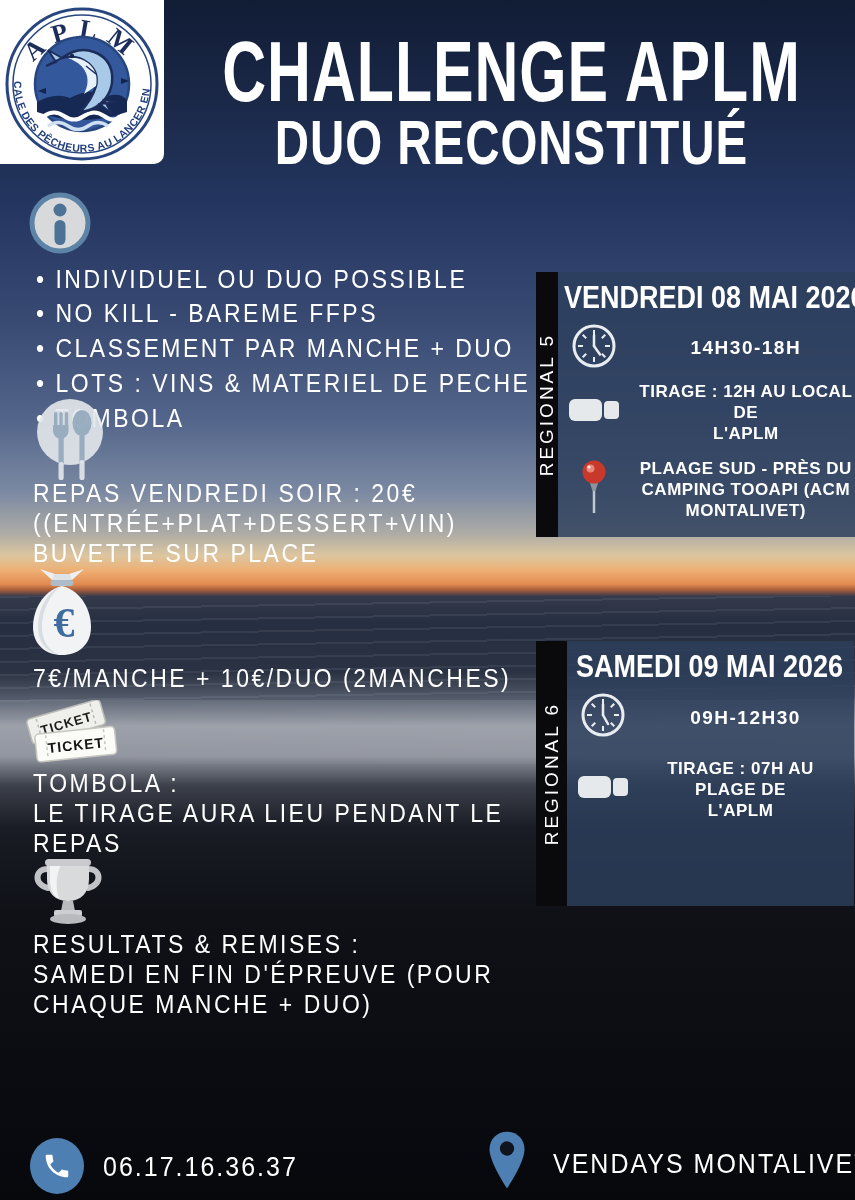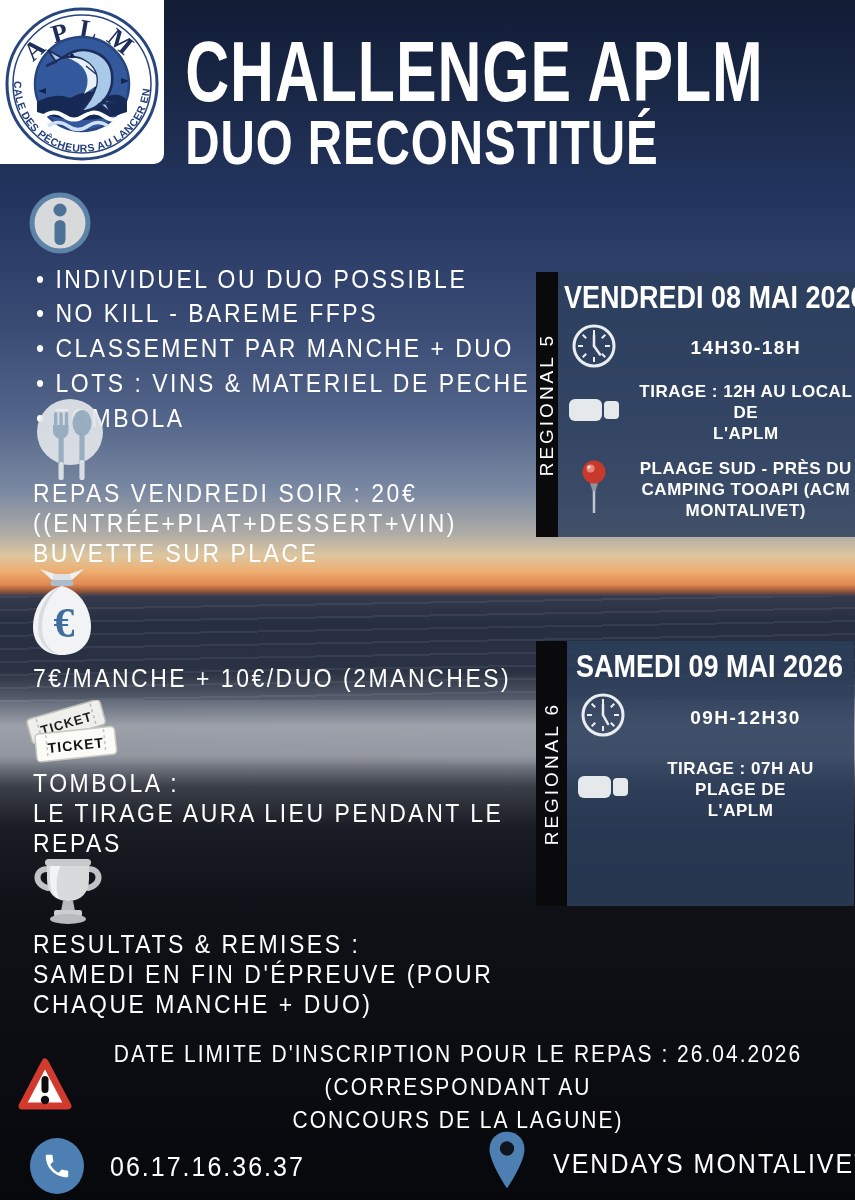--- a/index.html
+++ b/index.html
@@ -28,21 +28,21 @@
   .bg-foam {
     position:absolute; left:0; right:0; top:700px; height:64px; z-index:0;
     background:linear-gradient(182deg, rgba(255,255,255,0.12), rgba(255,255,255,0.02));
   }
   
   .logo-box {
     position:absolute; left:0; top:0; width:164px; height:164px; z-index:3;
     background:#fff; border-bottom-right-radius:10px;
   }
   
-  .title-block { position:absolute; left:168px; top:14px; width:687px; z-index:2; }
+  .title-block { position:absolute; left:168px; top:14px; width:687px; text-align:center; z-index:2; }
   .title-l1 {
     font-size:64px; font-weight:bold; letter-spacing:1px; color:#fff;
     transform:scale(0.95,1.34); transform-origin:50% 0; height:92px; line-height:86px;
   }
   .title-l2 {
     font-size:50px; font-weight:bold; letter-spacing:1px; color:#fff;
     transform:scale(0.95,1.26); transform-origin:50% 0; line-height:58px;
   }
   
   .ctext { color:#fff; letter-spacing:2.5px; transform:scaleY(1.12); transform-origin:0 0; }
@@ -72,21 +72,21 @@
   .p-text { text-align:center; font-weight:bold; color:#fff; font-size:17px; line-height:21px; letter-spacing:0.5px; }
   .p-time { font-size:19px; letter-spacing:1.5px; }
   .panel-1 .row-time { height:64px; } .panel-1 .row-draw { height:70px; } .panel-1 .row-loc { height:90px; }
   .panel-2 .row-time { height:60px;gap:12px; } .panel-2 .row-draw { height:84px; } .panel-2 .row-loc { height:80px; }
   
   .warning { position:absolute; left:18px; top:1042px; width:822px; display:flex; align-items:center; z-index:2; }
   .warning .w-ico { flex:0 0 58px; }
   .w-text { flex:1; text-align:center; font-size:21px; line-height:30px; letter-spacing:2px; color:#fff; transform:scaleY(1.1); }
   
   .footer { position:absolute; left:0; right:0; top:1130px; height:70px; z-index:2; }
-  .f-phone { position:absolute; left:30px; top:8px; display:flex; align-items:center; gap:26px; }
+  .f-phone { position:absolute; left:30px; top:8px; display:flex; align-items:center; gap:19px; }
   .f-loc   { position:absolute; left:487px; top:0;  display:flex; align-items:center; gap:26px; }
   .f-txt { font-size:25px; letter-spacing:2px; color:#fff; transform:scaleY(1.1); white-space:nowrap; }
   .phone-circle {
     width:54px; height:56px; border-radius:50%; background:#4d7fb3;
     display:flex; align-items:center; justify-content:center;
   }
 </style>
 </head>
 <body>
 
@@ -320,33 +320,20 @@
           </svg>
         </span>
         <div class="p-text">
           <div>TIRAGE : 07H AU PLAGE DE</div>
           <div>L'APLM</div>
         </div>
       </div>
     </div>
   </div>
 
-  <div class="warning">
-    <span class="w-ico">
-      <svg width="54" height="62" viewBox="0 0 54 62">
-        <path d="M27 8 L50 52 H4 Z" fill="#ffffff" stroke="#d23a2e" stroke-width="7" stroke-linejoin="round"></path>
-        <rect x="23.5" y="22" width="7" height="17" rx="3.5" fill="#0d0d0d"></rect>
-        <circle cx="27" cy="46" r="4.2" fill="#0d0d0d"></circle>
-      </svg>
-    </span>
-    <div class="w-text">
-      <div>DATE LIMITE D'INSCRIPTION POUR LE REPAS : 26.04.2026 (CORRESPONDANT AU</div>
-      <div>CONCOURS DE LA LAGUNE)</div>
-    </div>
-  </div>
 
   <div class="footer">
     <div class="f-phone">
       <span class="phone-circle">
         <svg width="30" height="30" viewBox="0 0 24 24">
           <path fill="#ffffff" d="M6.62 10.79c1.44 2.83 3.76 5.14 6.59 6.59l2.2-2.2c.27-.27.67-.36 1.02-.24 1.12.37 2.33.57 3.57.57.55 0 1 .45 1 1V20c0 .55-.45 1-1 1-9.39 0-17-7.61-17-17 0-.55.45-1 1-1h3.5c.55 0 1 .45 1 1 0 1.25.2 2.45.57 3.57.11.35.03.74-.25 1.02l-2.2 2.2z"></path>
         </svg>
       </span>
       <span class="f-txt">06.17.16.36.37</span>
     </div>

